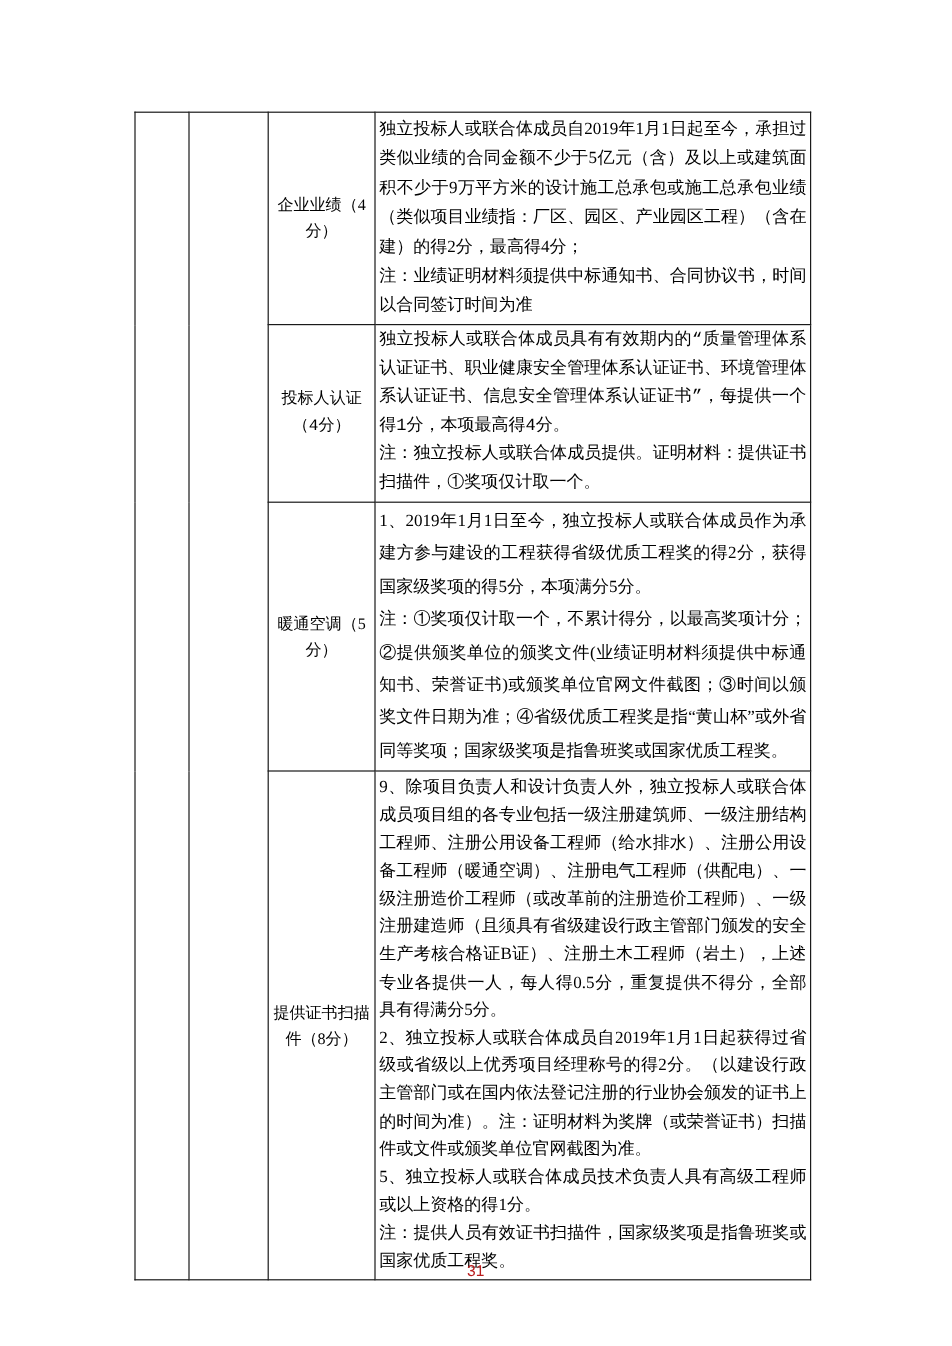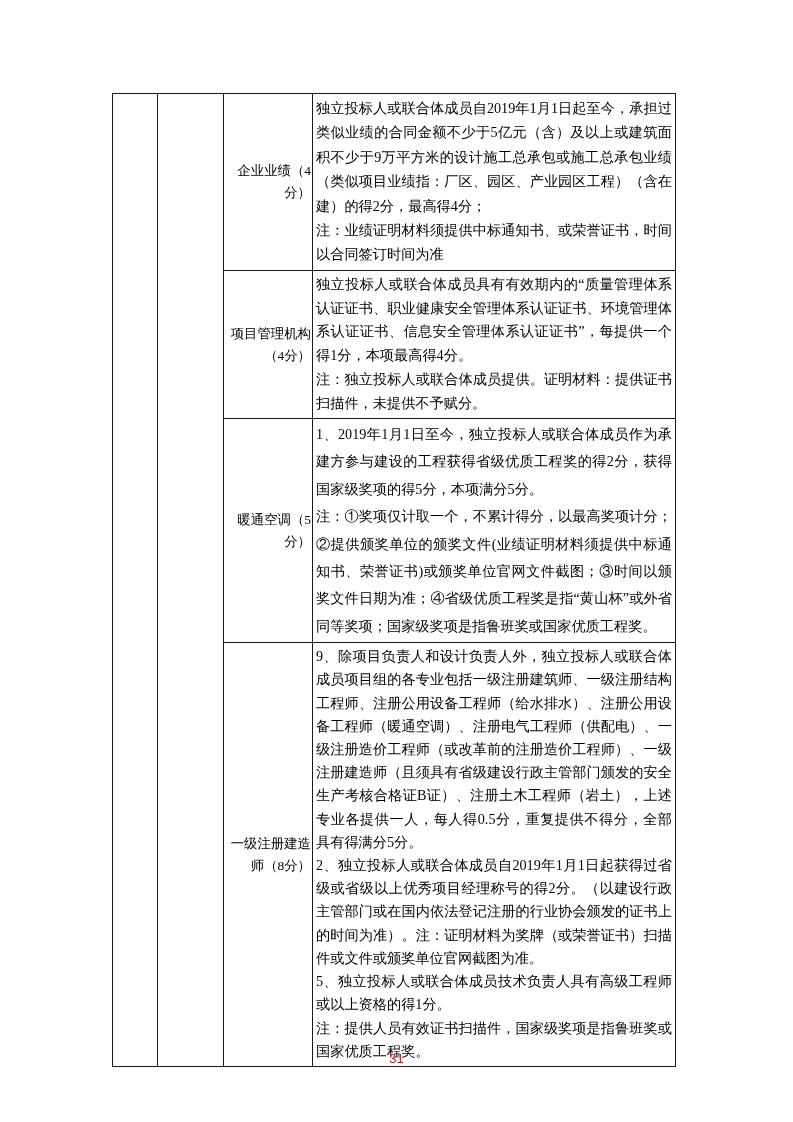--- a/index.html
+++ b/index.html
@@ -31,37 +31,37 @@
   }
   td.spacer-cell {
     background: #ffffff;
   }
   td.label-cell {
     vertical-align: middle;
     font-size: 13.4px;
     line-height: 22px;
     padding: 0 1px;
     word-break: break-all;
-    text-align: right;
+    text-align: center;
   }
   td.content-cell {
     padding: 2px 3px;
     font-size: 14.2px;
     word-break: break-all;
     text-align: justify;
   }
   td.content-cell p {
     margin: 0;
   }
   .lh-r1 { line-height: 24.4px; }
   .lh-r2 { line-height: 23.7px; }
   .lh-r3 { line-height: 27.4px; }
   .lh-r4 { line-height: 23.2px; }
   .h-r1 { height: 172px; }
-  .h-r2 { height: 143px; }
+  .h-r2 { height: 143px; font-family: Liberation Mono, monospace; }
   .h-r3 { height: 219px; }
   .h-r4 { height: 419px; }
   .page-number {
     position: absolute;
     left: 0;
     right: 0;
     top: 1051px;
     text-align: center;
     font-family: "Liberation Sans", "DejaVu Sans", sans-serif;
     font-size: 13px;
@@ -82,44 +82,44 @@
     </colgroup>
     <tbody>
       <tr>
         <td class="spacer-cell" rowspan="4"></td>
         <td class="spacer-cell" rowspan="4"></td>
         <td class="label-cell h-r1">
           <span>企业业绩（4分）</span>
         </td>
         <td class="content-cell lh-r1 h-r1">
           <p>独立投标人或联合体成员自2019年1月1日起至今，承担过类似业绩的合同金额不少于5亿元（含）及以上或建筑面积不少于9万平方米的设计施工总承包或施工总承包业绩（类似项目业绩指：厂区、园区、产业园区工程）（含在建）的得2分，最高得4分；</p>
-          <p>注：业绩证明材料须提供中标通知书、或荣誉证书，时间以合同签订时间为准</p>
+          <p>注：业绩证明材料须提供中标通知书、合同协议书，时间以合同签订时间为准</p>
         </td>
       </tr>
       <tr>
         <td class="label-cell h-r2">
-          <span>项目管理机构（4分）</span>
+          <span>投标人认证（4分）</span>
         </td>
         <td class="content-cell lh-r2 h-r2">
           <p>独立投标人或联合体成员具有有效期内的“质量管理体系认证证书、职业健康安全管理体系认证证书、环境管理体系认证证书、信息安全管理体系认证证书”，每提供一个得1分，本项最高得4分。</p>
-          <p>注：独立投标人或联合体成员提供。证明材料：提供证书扫描件，未提供不予赋分。</p>
+          <p>注：独立投标人或联合体成员提供。证明材料：提供证书扫描件，①奖项仅计取一个。</p>
         </td>
       </tr>
       <tr>
         <td class="label-cell h-r3">
           <span>暖通空调（5分）</span>
         </td>
         <td class="content-cell lh-r3 h-r3">
           <p>1、2019年1月1日至今，独立投标人或联合体成员作为承建方参与建设的工程获得省级优质工程奖的得2分，获得国家级奖项的得5分，本项满分5分。</p>
           <p>注：①奖项仅计取一个，不累计得分，以最高奖项计分；②提供颁奖单位的颁奖文件(业绩证明材料须提供中标通知书、荣誉证书)或颁奖单位官网文件截图；③时间以颁奖文件日期为准；④省级优质工程奖是指“黄山杯”或外省同等奖项；国家级奖项是指鲁班奖或国家优质工程奖。</p>
         </td>
       </tr>
       <tr>
         <td class="label-cell h-r4">
-          <span>一级注册建造师（8分）</span>
+          <span>提供证书扫描件（8分）</span>
         </td>
         <td class="content-cell lh-r4 h-r4">
           <p>9、除项目负责人和设计负责人外，独立投标人或联合体成员项目组的各专业包括一级注册建筑师、一级注册结构工程师、注册公用设备工程师（给水排水）、注册公用设备工程师（暖通空调）、注册电气工程师（供配电）、一级注册造价工程师（或改革前的注册造价工程师）、一级注册建造师（且须具有省级建设行政主管部门颁发的安全生产考核合格证B证）、注册土木工程师（岩土），上述专业各提供一人，每人得0.5分，重复提供不得分，全部具有得满分5分。</p>
           <p>2、独立投标人或联合体成员自2019年1月1日起获得过省级或省级以上优秀项目经理称号的得2分。（以建设行政主管部门或在国内依法登记注册的行业协会颁发的证书上的时间为准）。注：证明材料为奖牌（或荣誉证书）扫描件或文件或颁奖单位官网截图为准。</p>
           <p>5、独立投标人或联合体成员技术负责人具有高级工程师或以上资格的得1分。</p>
           <p>注：提供人员有效证书扫描件，国家级奖项是指鲁班奖或国家优质工程奖。</p>
         </td>
       </tr>
     </tbody>
   </table>

